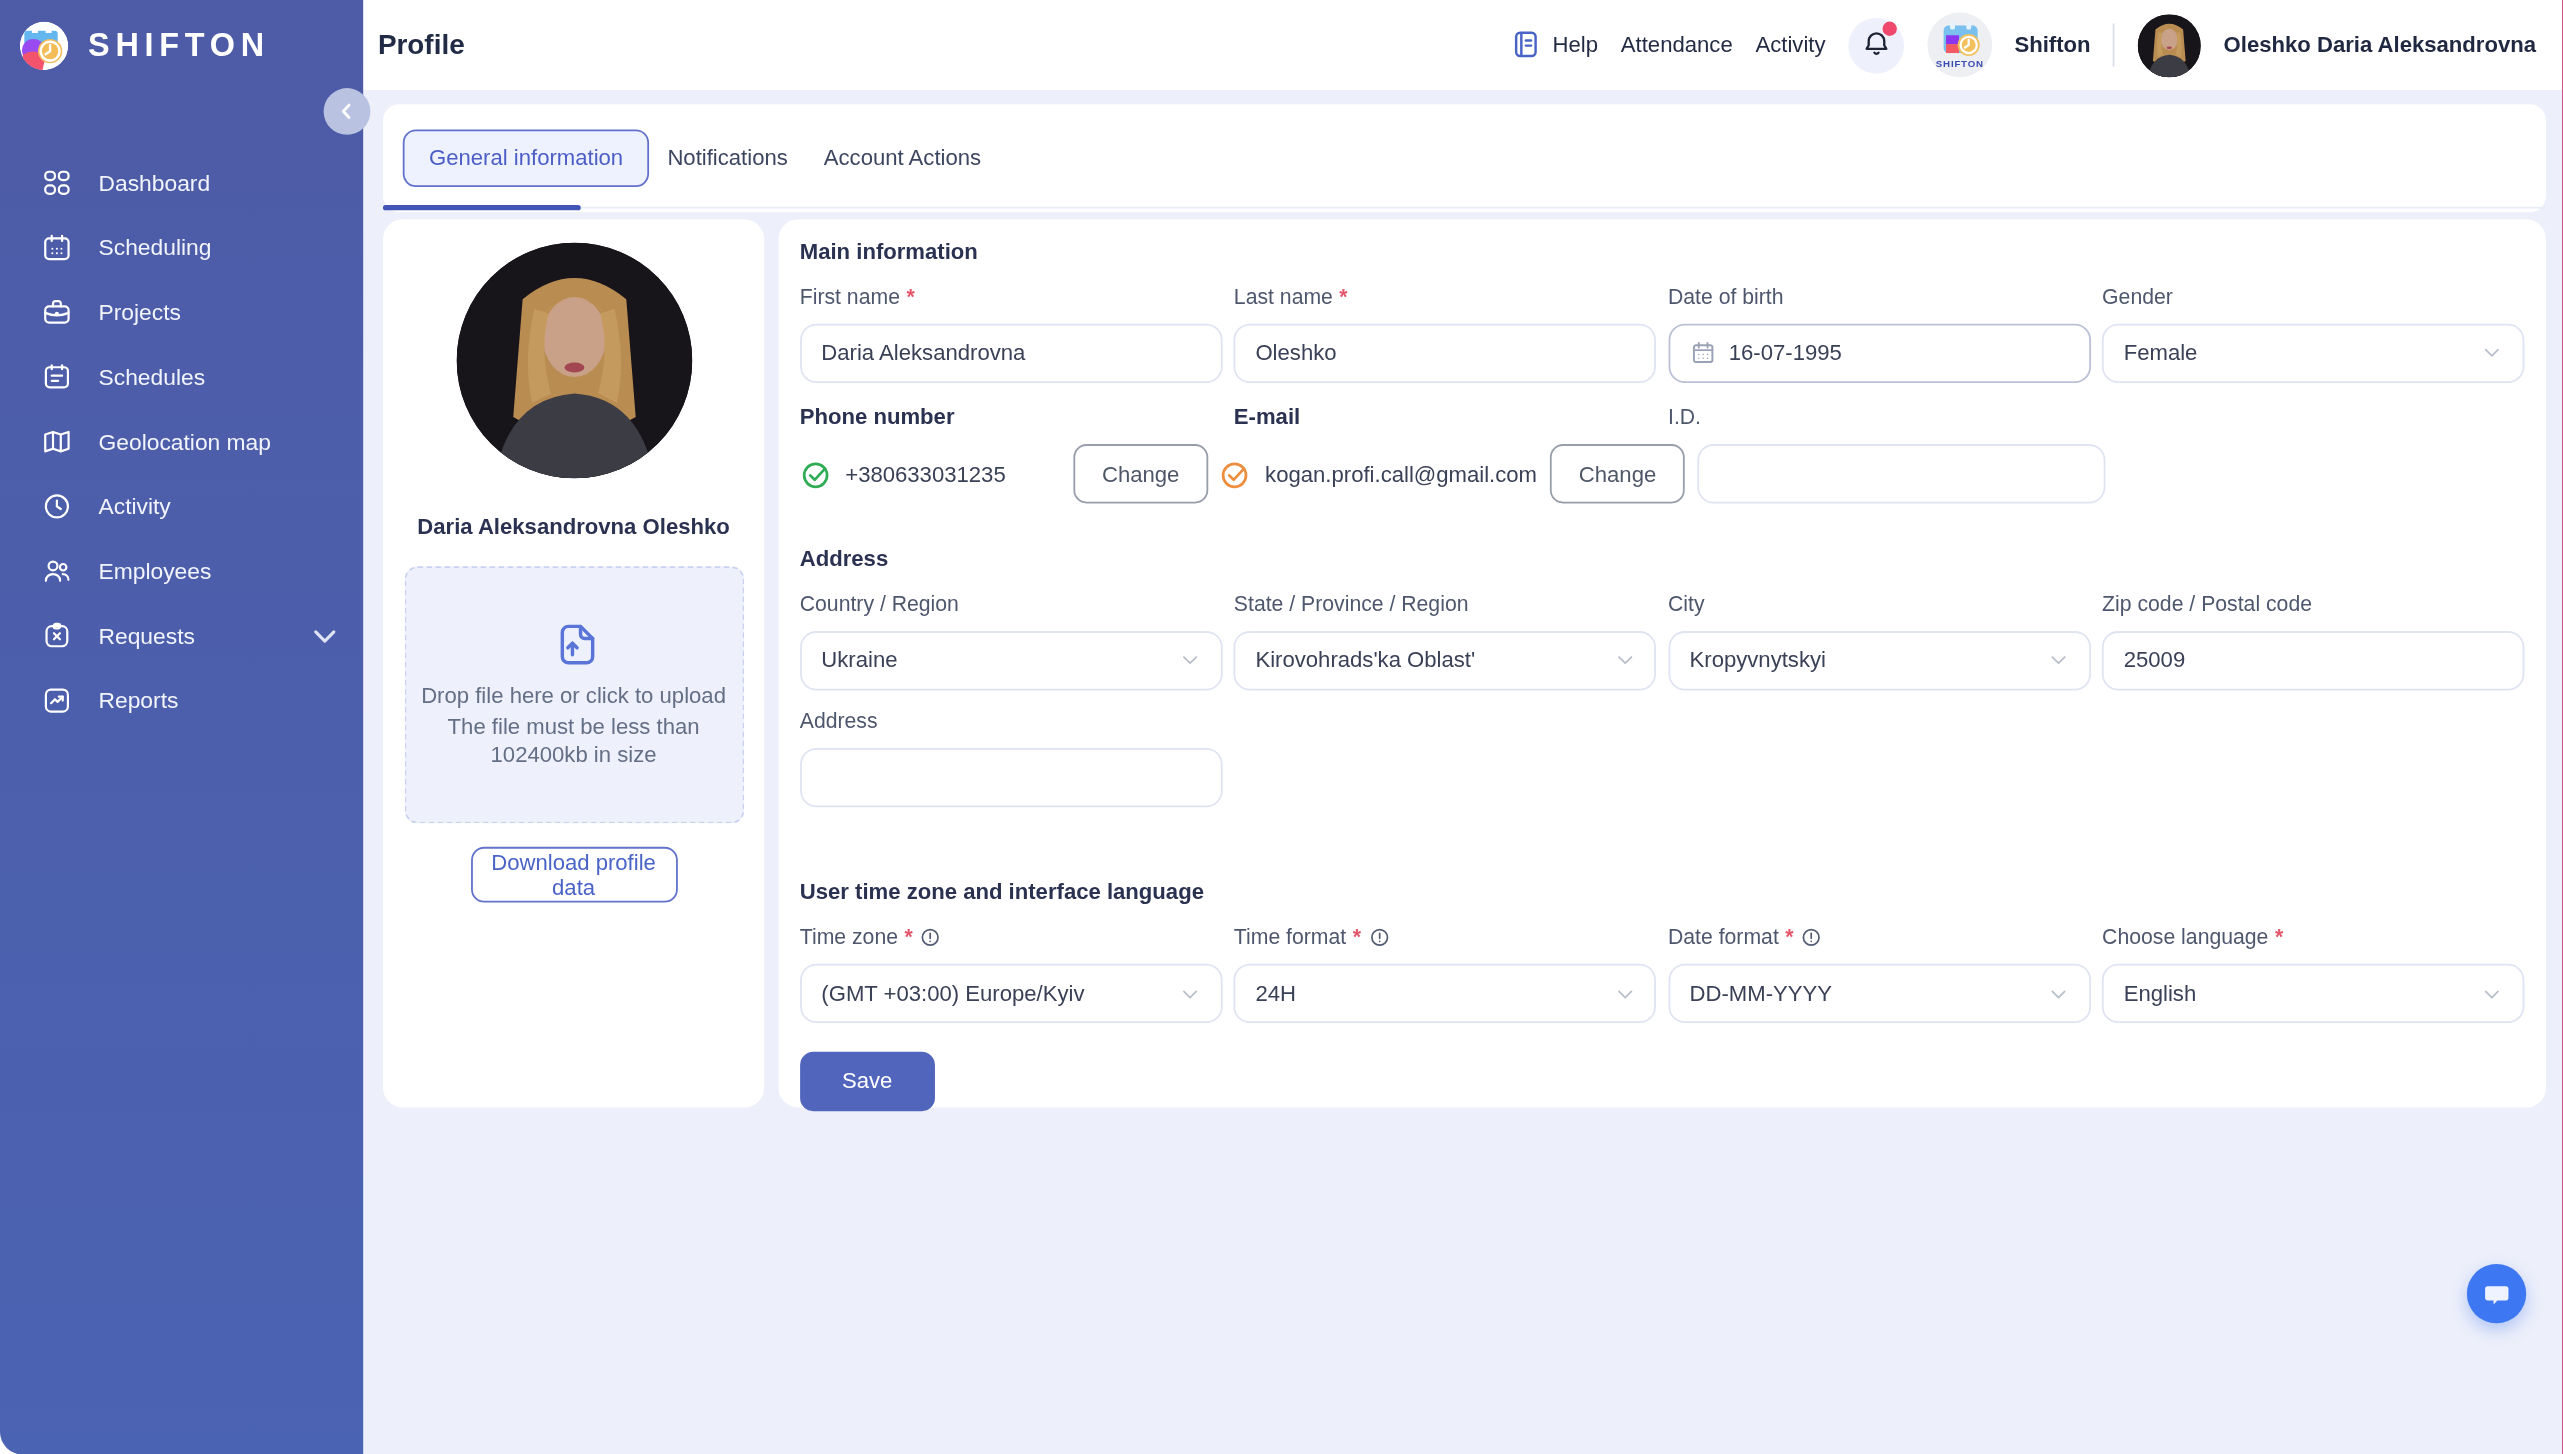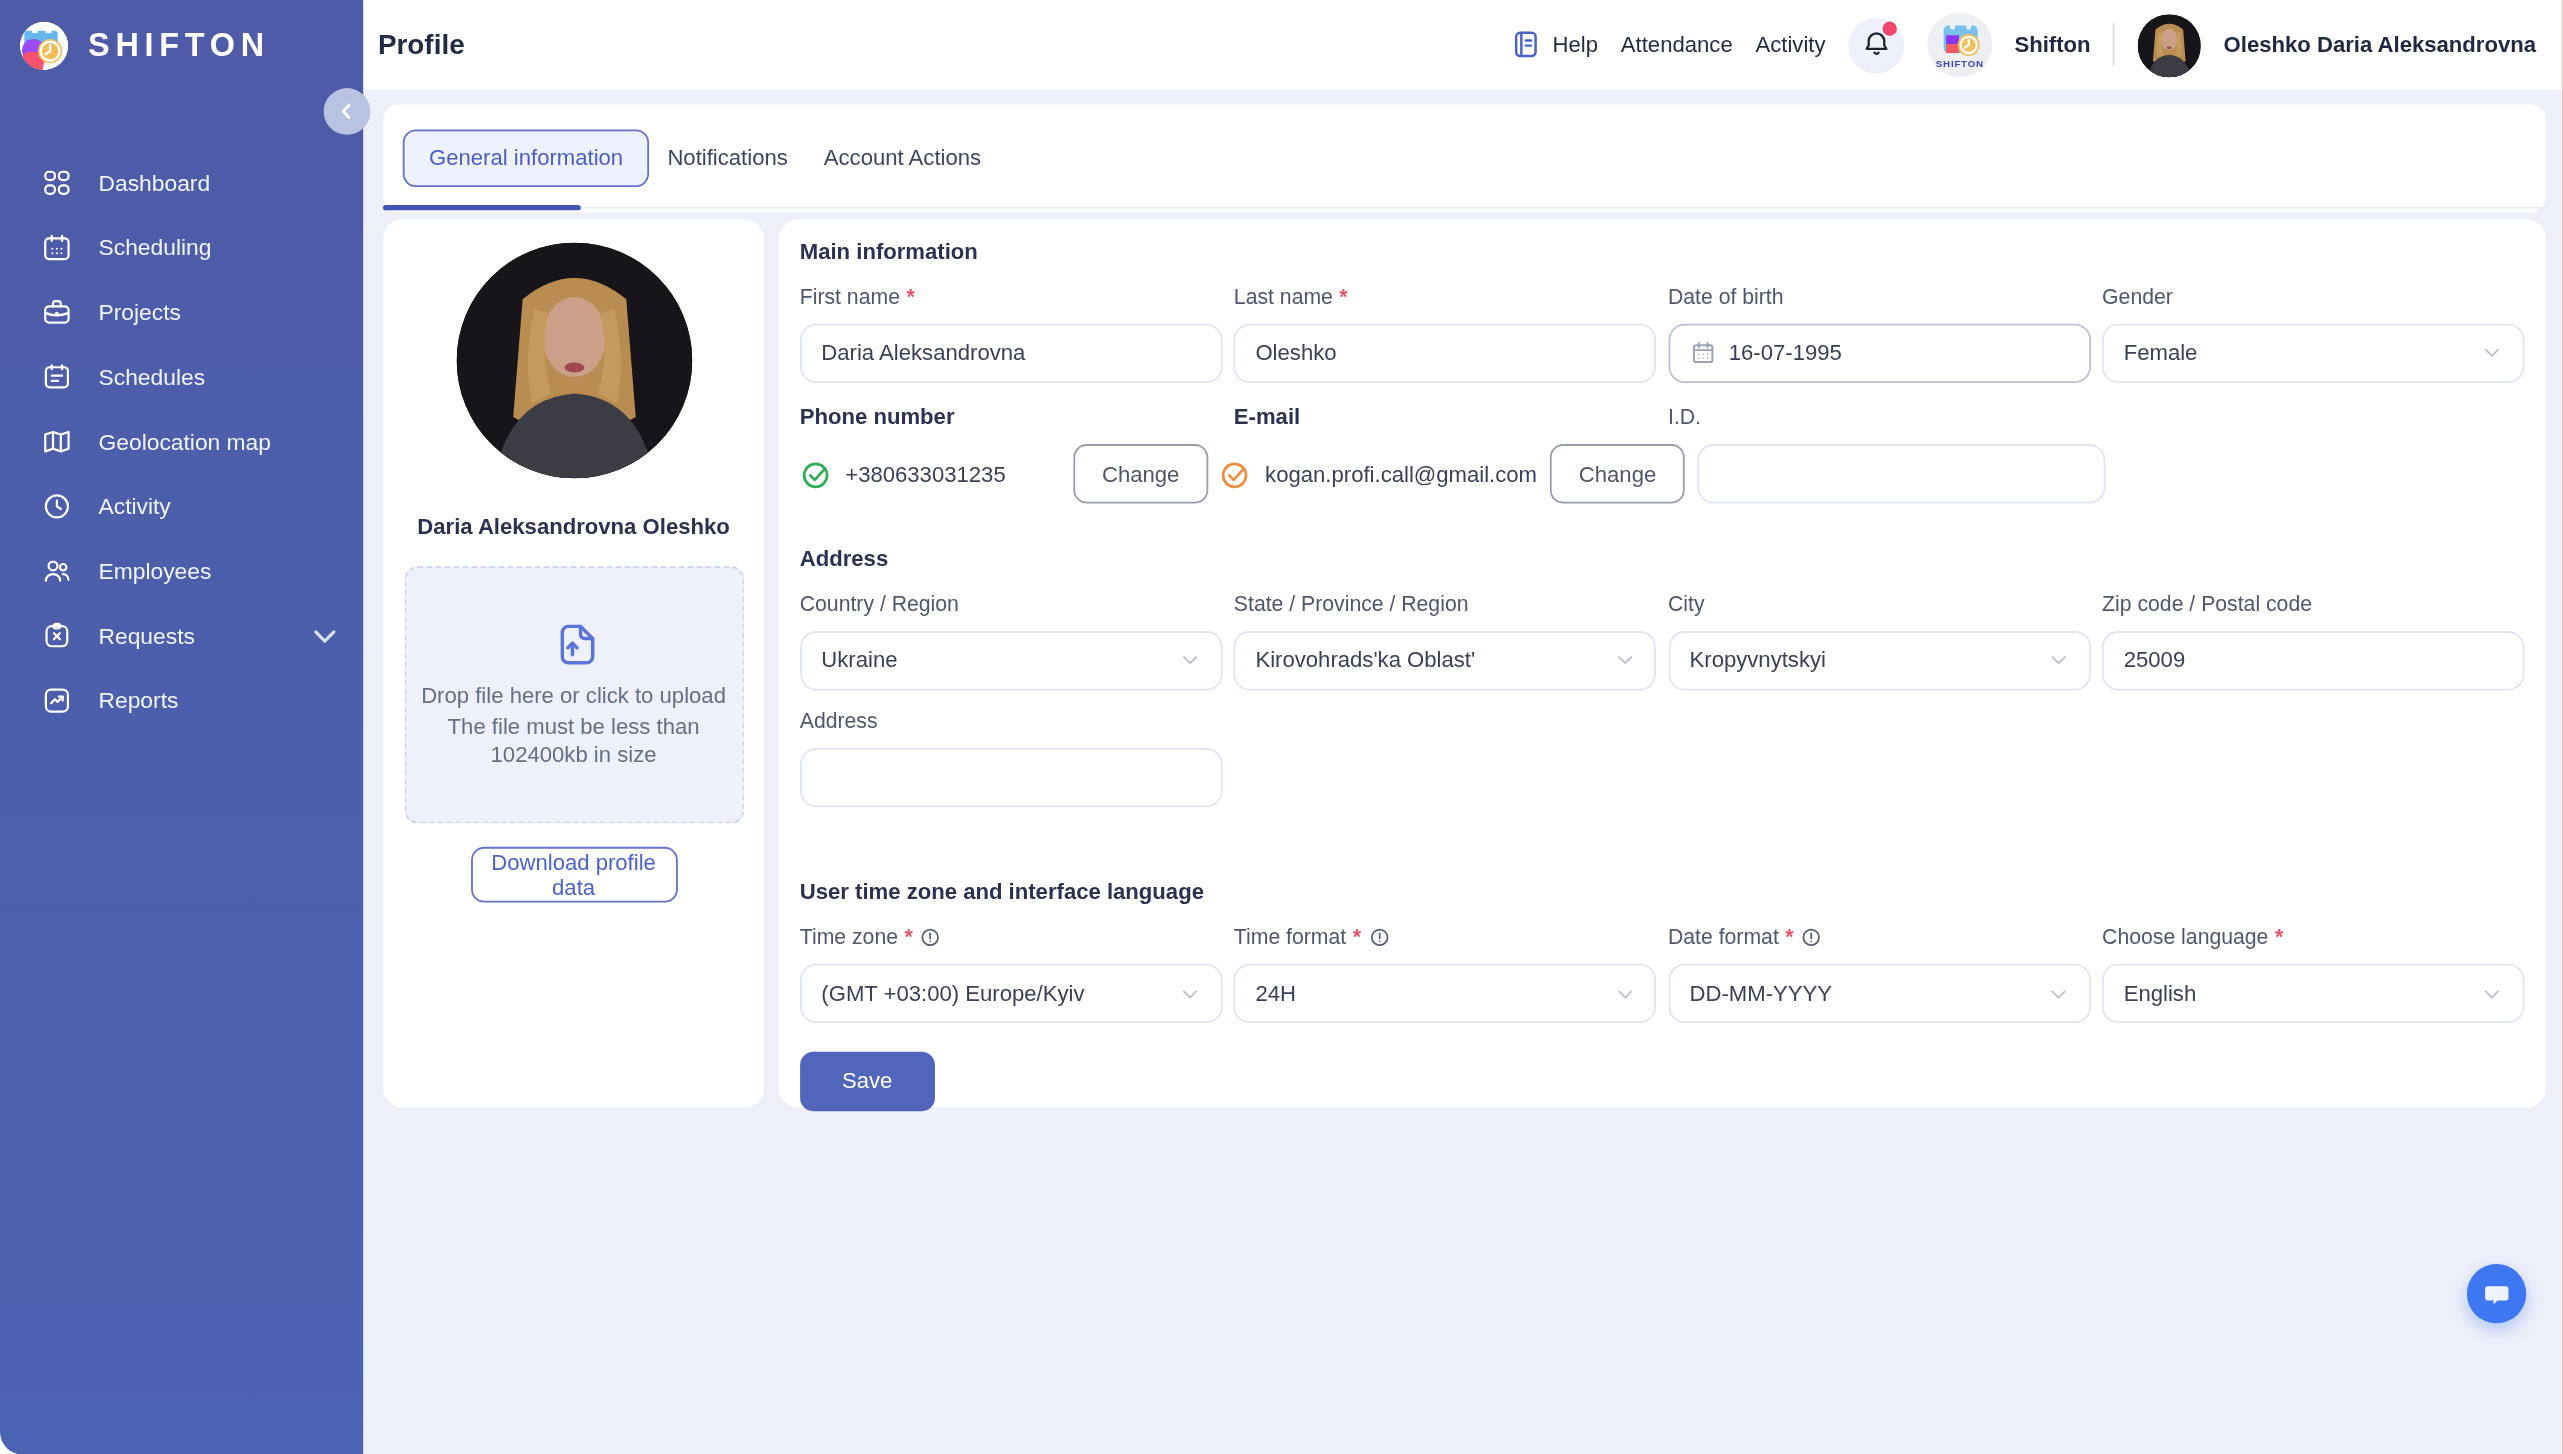--- a/index.html
+++ b/index.html
@@ -1,16 +1,16 @@
 <!DOCTYPE html>
 <html style="font-size:14.5px"><head>
 <meta charset="utf-8">
 <style>
   html,body{margin:0;padding:0;background:#fff;}
-  .viewport{position:relative;width:2563px;height:1454px;overflow:hidden;background:#fca5a5;}
+  .viewport{position:relative;width:2563px;height:1454px;overflow:hidden;background:#be185d;}
   .app{position:relative;width:1425px;height:809px;transform:scale(1.798);transform-origin:0 0;
        font-family:"Liberation Sans",sans-serif;background:#fff;}
 
   
   .sidebar{position:absolute;left:0;top:0;width:202px;height:809px;
            background:linear-gradient(180deg,#4e5ba6 0%,#4a63b2 100%);
            border-bottom-left-radius:12.7px;color:#fff;z-index:2;}
   .brand{display:flex;align-items:center;gap:11px;padding:11.8px 0 0 11px;}
   .brand-logo{width:27px;height:27px;flex:none;}
   .brand-name{font-size:18px;font-weight:bold;letter-spacing:3.2px;color:#fff;}

